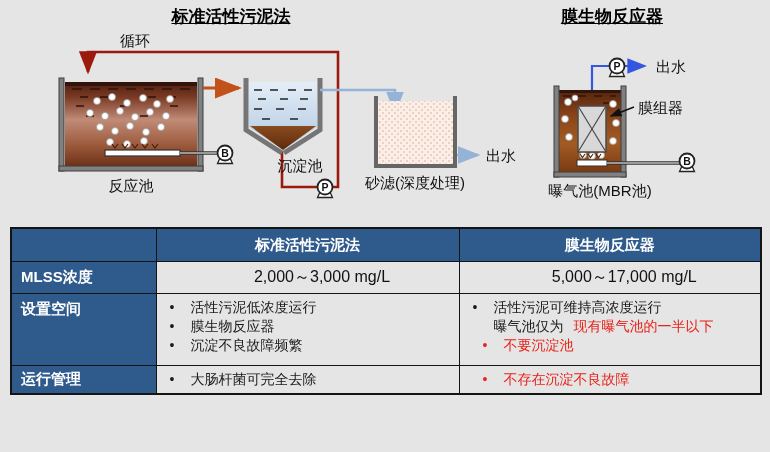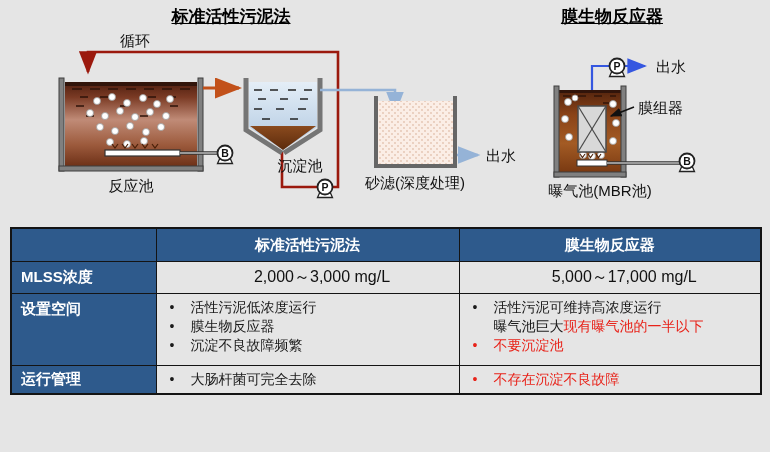--- a/index.html
+++ b/index.html
@@ -41,21 +41,21 @@
     text-align:left;padding-left:9px;margin-left:20px;
   }
   .v-top{vertical-align:top;padding-top:6px;}
   .v-mid{vertical-align:middle;}
   .valcell{font-size:16px;text-align:center;vertical-align:middle;color:#111;padding-left:30px;}
   .bullets{vertical-align:top;padding:4px 6px 4px 13px;font-size:14px;line-height:19px;color:#1a1a1a;}
   .bline{display:flex;}
   .bdot{width:21px;flex:0 0 21px;}
   .btxt{flex:1;}
   .cont{padding-left:21px;}
-  .red{color:var(--red-text);}
+  .red{color:var(--red-text);margin-left:10px;}
 </style>
 </head>
 <body>
 
 <div id="canvas">
 
   <div class="dtitle" id="title-left">
     <span>标准活性污泥法</span>
   </div>
   <div class="dtitle" id="title-right">
@@ -311,21 +311,21 @@
         <div class="bline">
               <span class="bdot">•</span>
               <span class="btxt">沉淀不良故障频繁</span>
             </div>
       </td>
       <td class="bullets">
         <div class="bline">
               <span class="bdot">•</span>
               <span class="btxt">活性污泥可维持高浓度运行</span>
             </div>
-        <div class="cont"><span>曝气池巨大</span><span class="red">现有曝气池的一半以下</span></div>
+        <div class="cont"><span>曝气池仅为</span><span class="red">现有曝气池的一半以下</span></div>
         <div class="bline red">
               <span class="bdot">•</span>
               <span class="btxt">不要沉淀池</span>
             </div>
       </td>
     </tr>
     <tr style="height:18px">
       <td class="lcell v-mid">运行管理</td>
       <td class="bullets" style="vertical-align:middle">
         <div class="bline">

